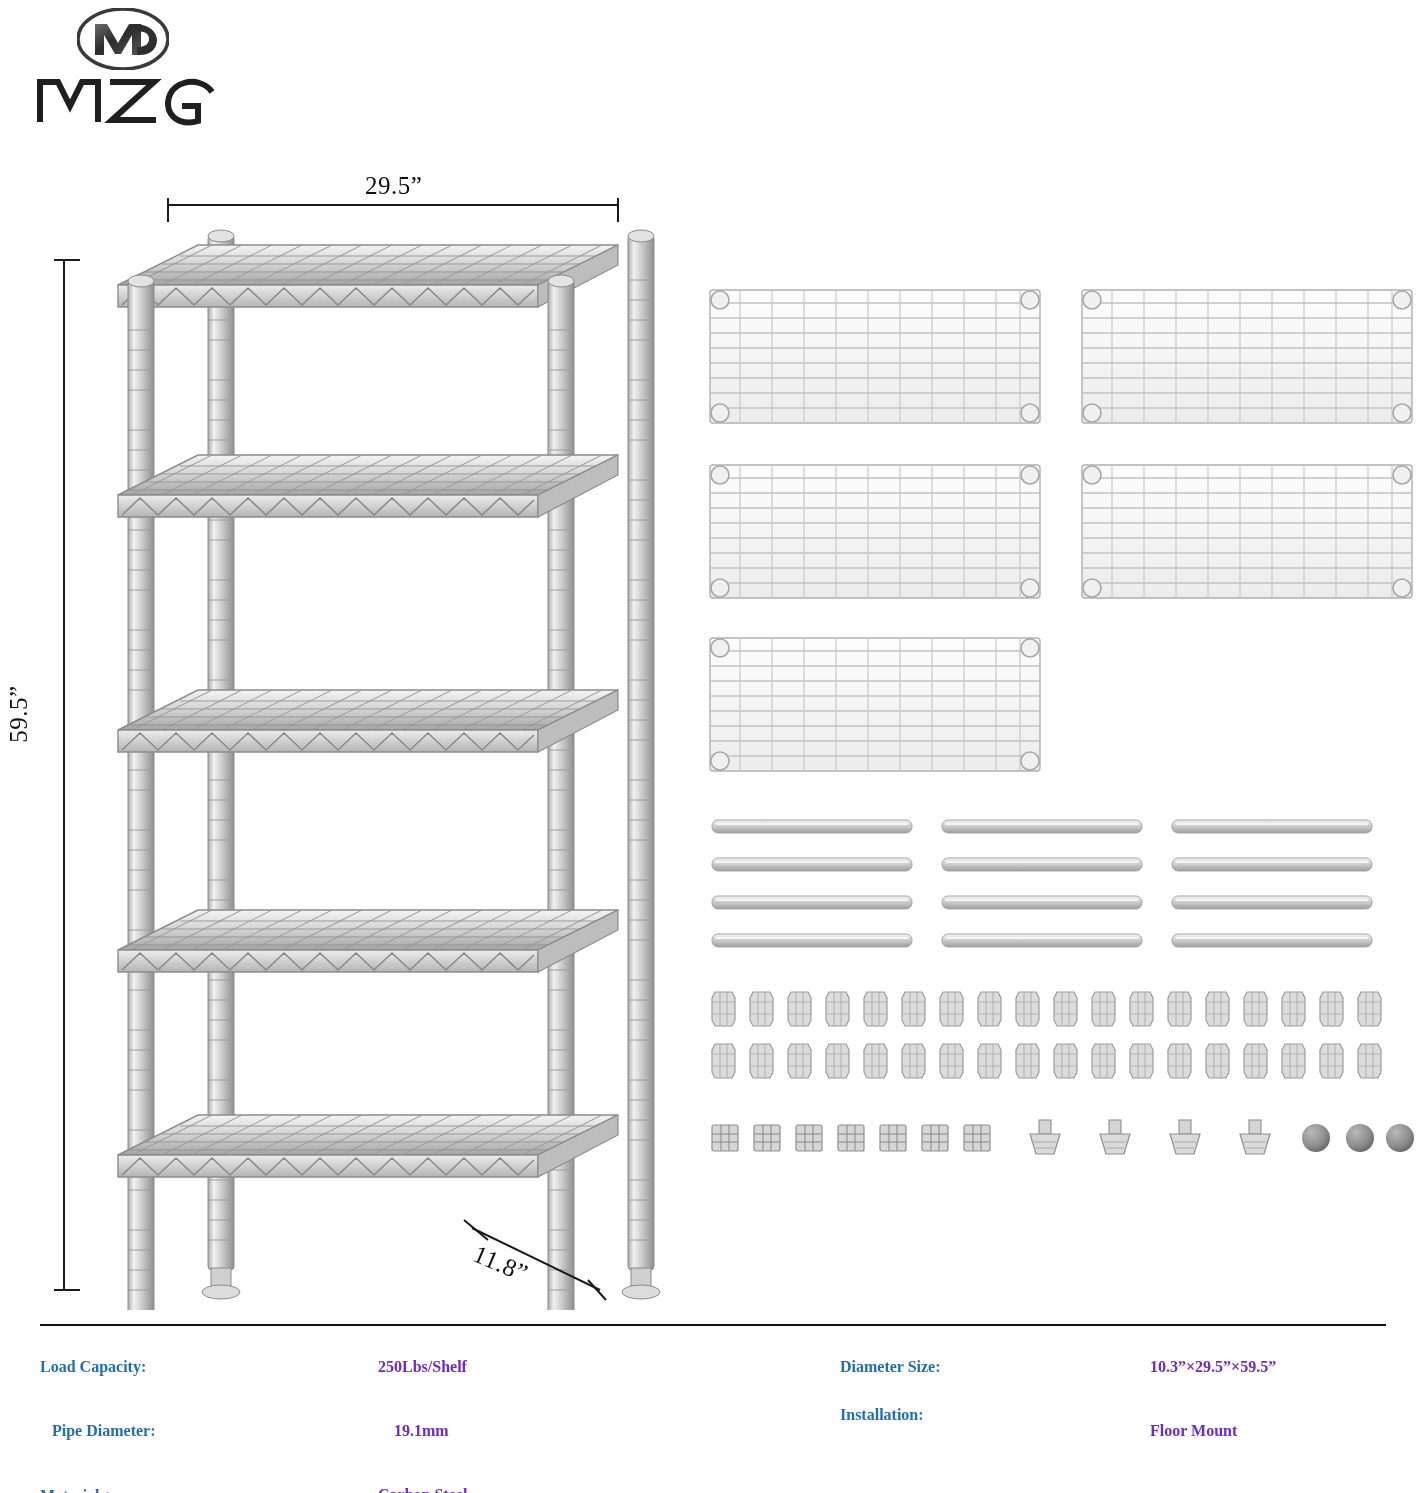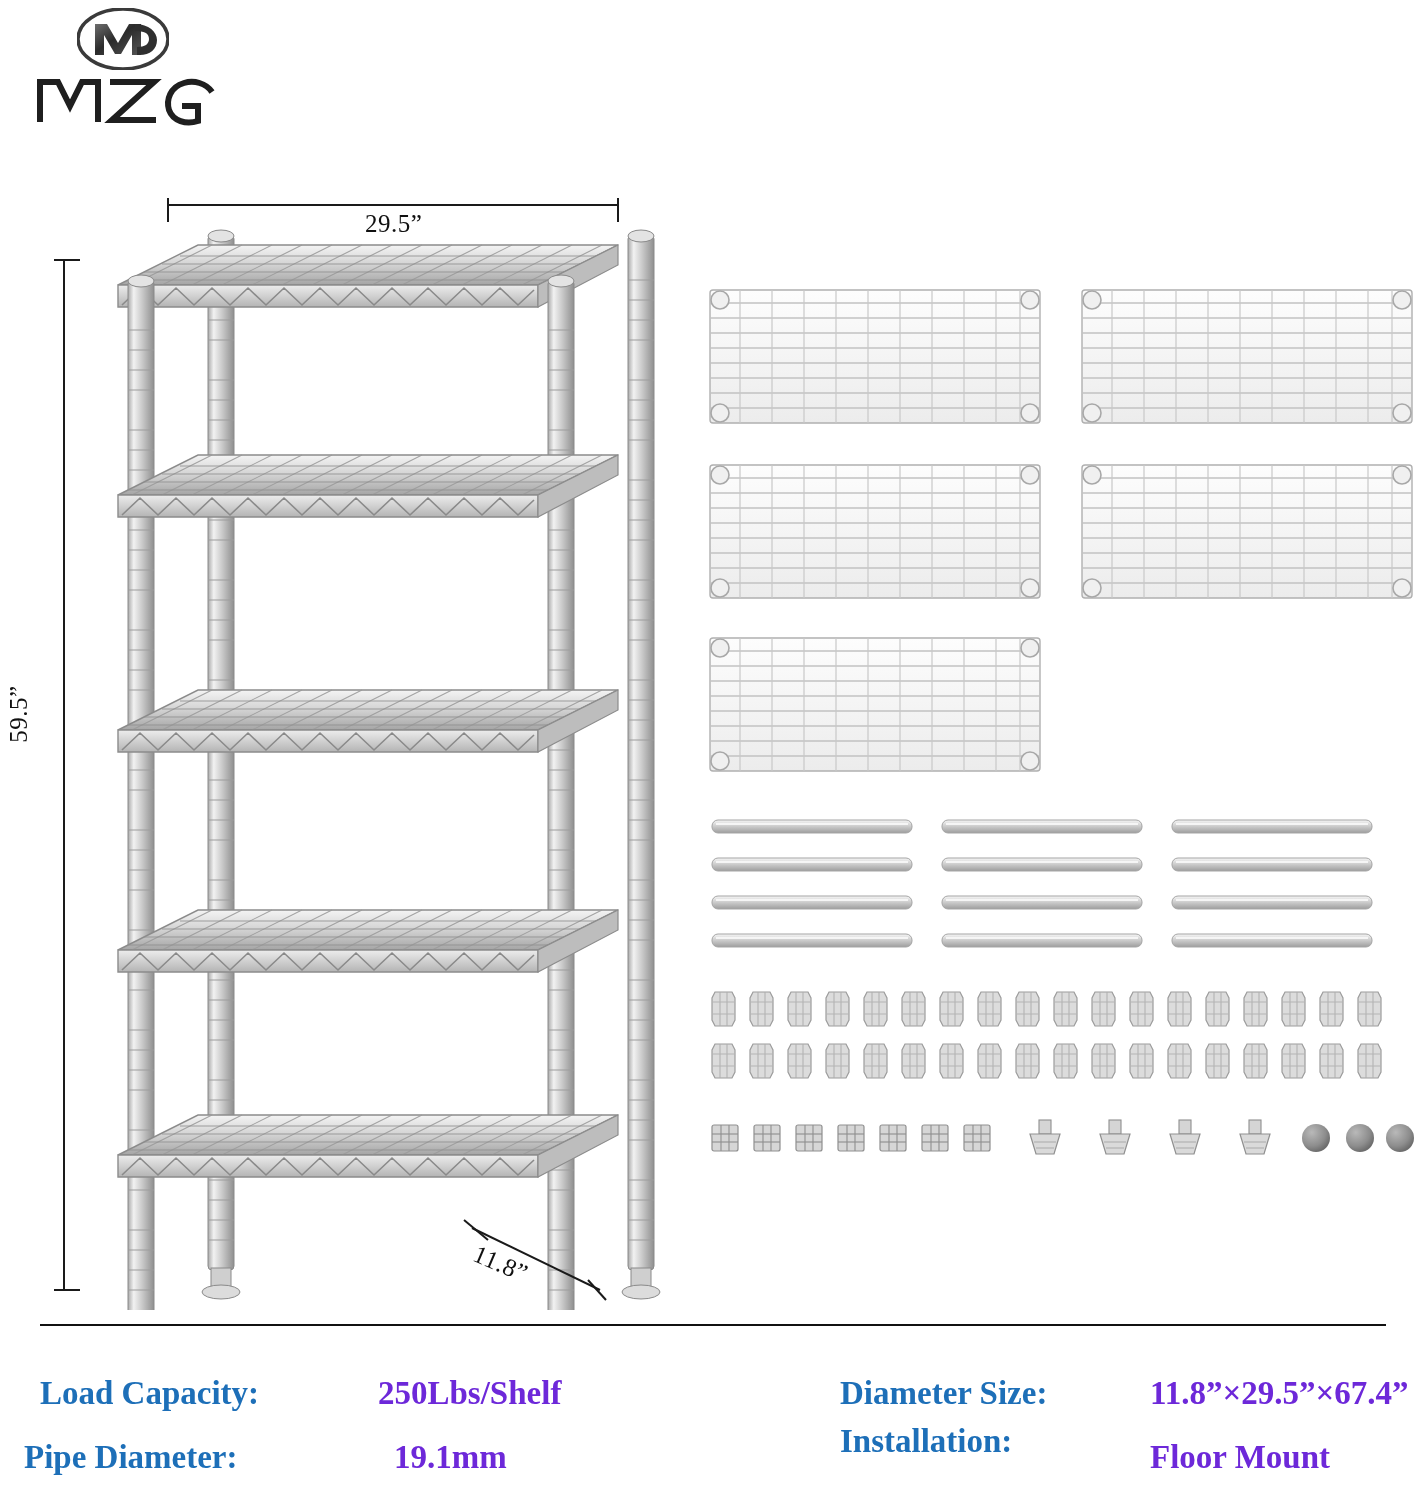--- a/index.html
+++ b/index.html
@@ -43,21 +43,21 @@
   }
 
   
   .dim-label {
     position: absolute;
     font-family: "Liberation Serif", serif;
     font-size: 25px;
     color: #111;
     letter-spacing: 0.5px;
   }
-  #dim-width { left: 365px; top: 172px; margin-top: 38px; }
+  #dim-width { left: 365px; top: 172px; }
   #dim-height {
     left: -10px;
     top: 700px;
     transform: rotate(-90deg);
     transform-origin: center center;
   }
   #dim-depth {
     left: 480px;
     top: 1240px;
     transform: rotate(23deg);
@@ -84,24 +84,23 @@
   .specs {
     position: absolute;
     left: 0;
     top: 1330px;
     width: 1426px;
     height: 163px;
   }
   .spec-cell {
     position: absolute;
     font-family: "Liberation Serif", serif;
-    font-size: 33px;
+    font-size: 16px;
     font-weight: bold;
     white-space: nowrap;
-    margin-top: 17px;
   }
   .spec-key { color: #1d6fb8; }
   .spec-val { color: #6d28d9; }
 
   .sep {
     position: absolute;
     background: #111;
   }
 </style>
 </head>
@@ -599,26 +598,26 @@
       <circle cx="740" cy="858" r="14" fill="url(#pball)"></circle>
     </g>
   </svg>
 
   <div class="specs">
     <div class="sep" style="left:40px; top:-6px; width:1346px; height:2px;"></div>
 
     <div class="spec-cell spec-key" style="left:40px; top:28px;">Load Capacity:</div>
     <div class="spec-cell spec-val" style="left:378px; top:28px;">250Lbs/Shelf</div>
 
-    <div class="spec-cell spec-key" style="left:24px; top:92px;">Pipe Diameter:</div>
+    <div class="spec-cell spec-key" style="left:52px; top:92px;">Pipe Diameter:</div>
     <div class="spec-cell spec-val" style="left:394px; top:92px;">19.1mm</div>
 
     <div class="spec-cell spec-key" style="left:40px; top:156px;">Material：</div>
     <div class="spec-cell spec-val" style="left:378px; top:156px;">Carbon Steel</div>
 
     <div class="spec-cell spec-key" style="left:840px; top:28px;">Diameter Size:</div>
-    <div class="spec-cell spec-val" style="left:1150px; top:28px;">11.8”×29.5”×67.4”</div>
+    <div class="spec-cell spec-val" style="left:1150px; top:28px;">10.3”×29.5”×59.5”</div>
 
     <div class="spec-cell spec-key" style="left:840px; top:76px;">Installation:</div>
     <div class="spec-cell spec-val" style="left:1150px; top:92px;">Floor Mount</div>
   </div>
 
 </div>
 
 </body></html>

